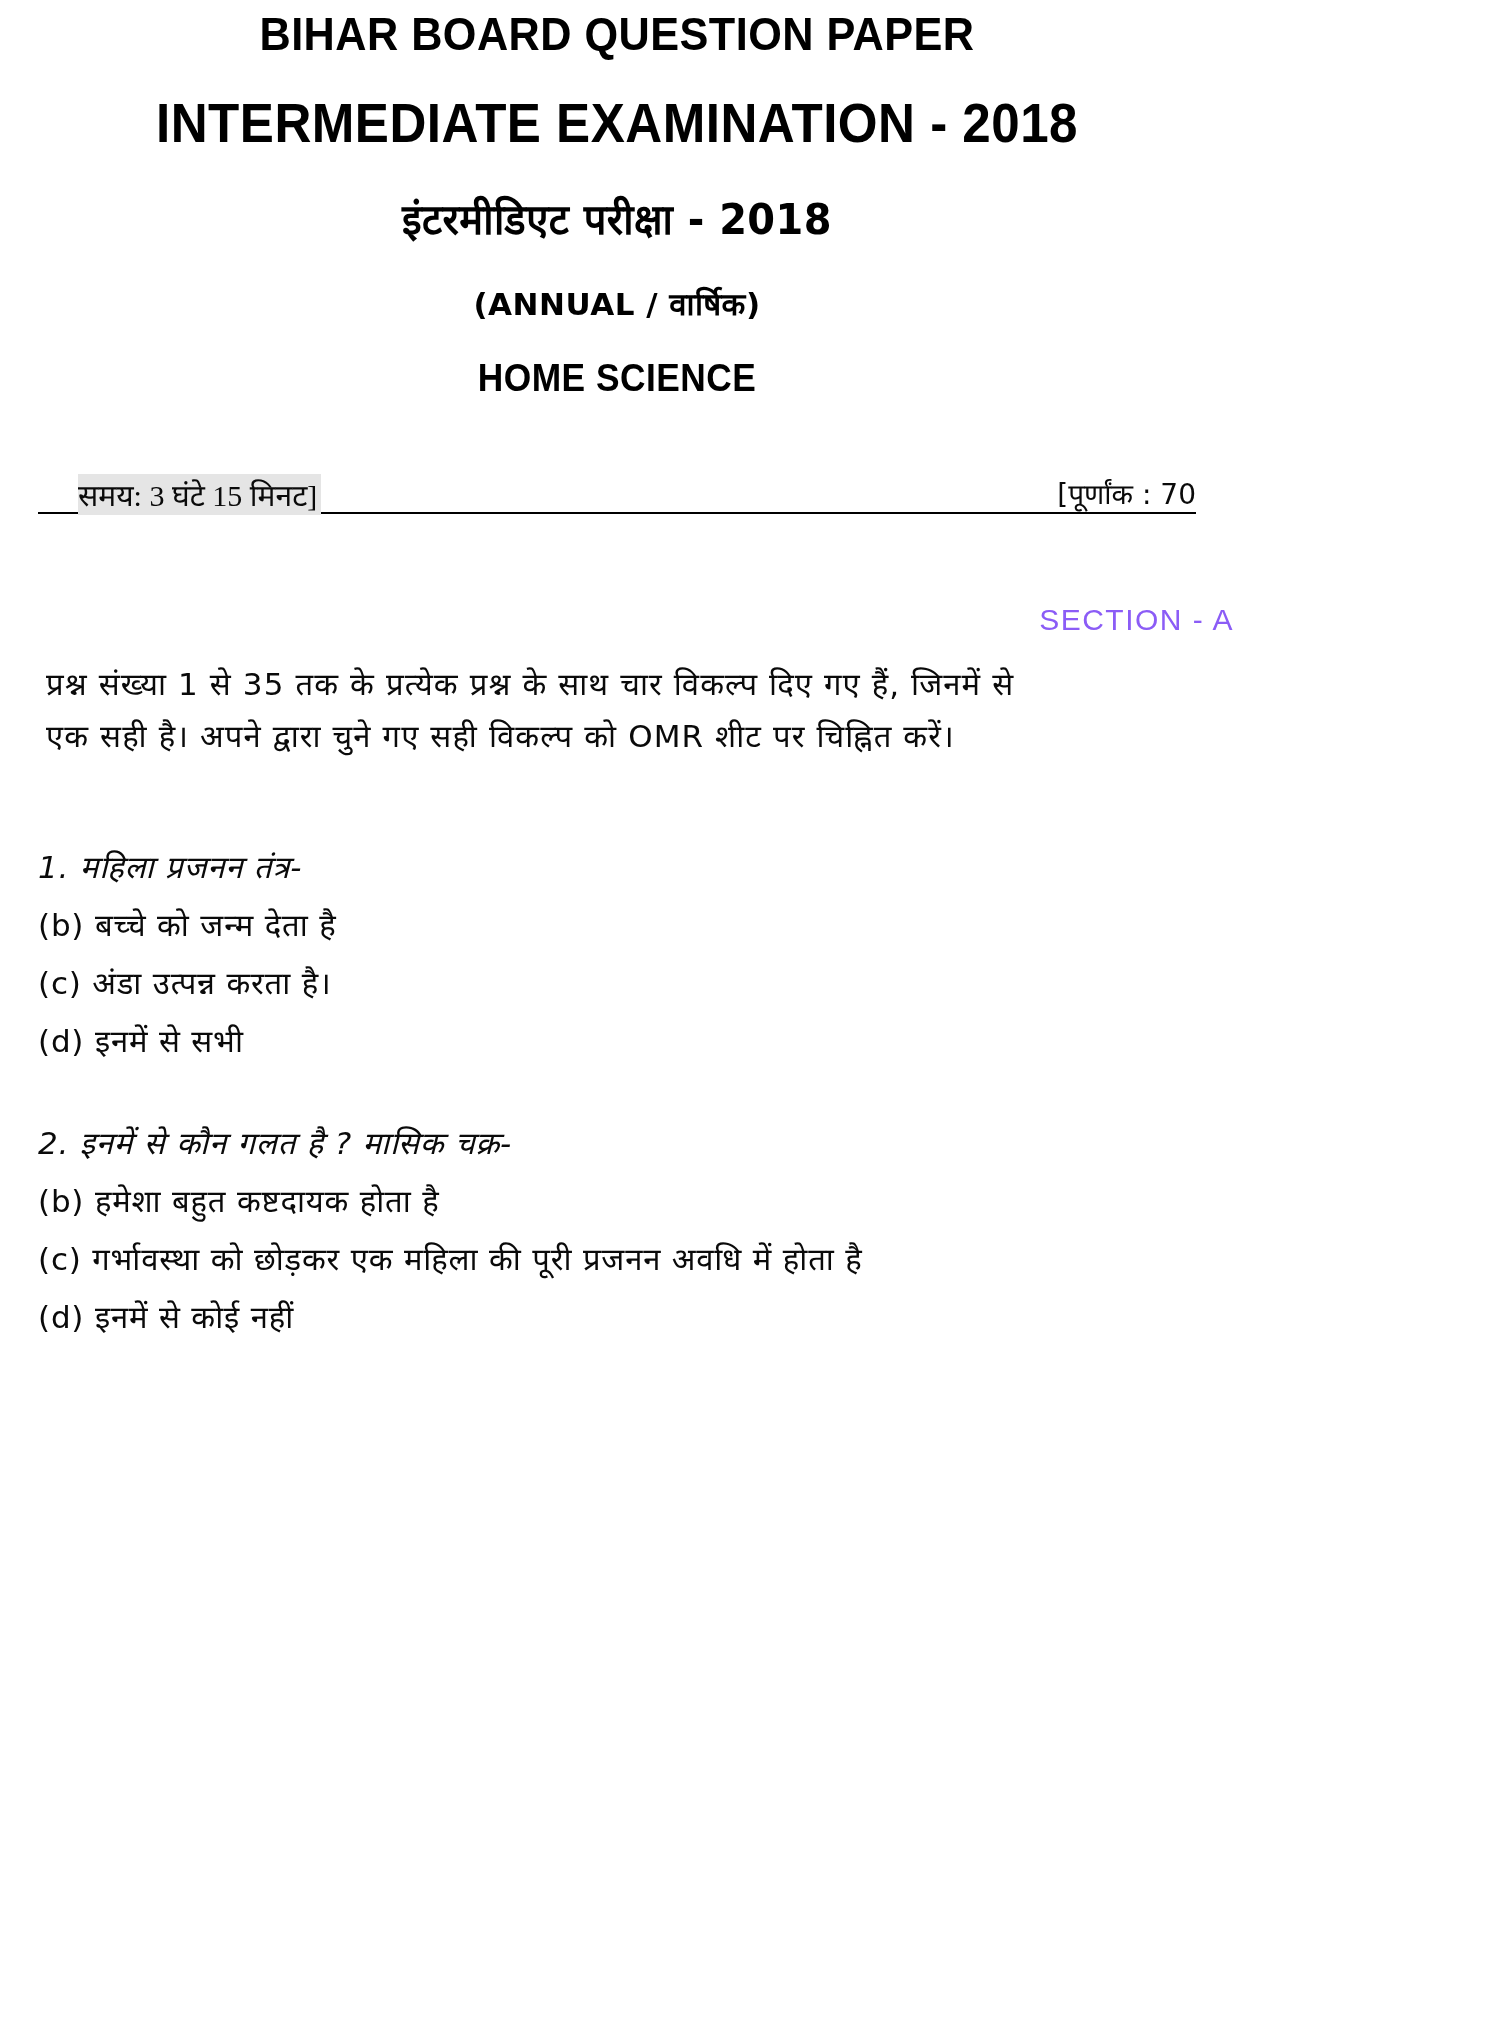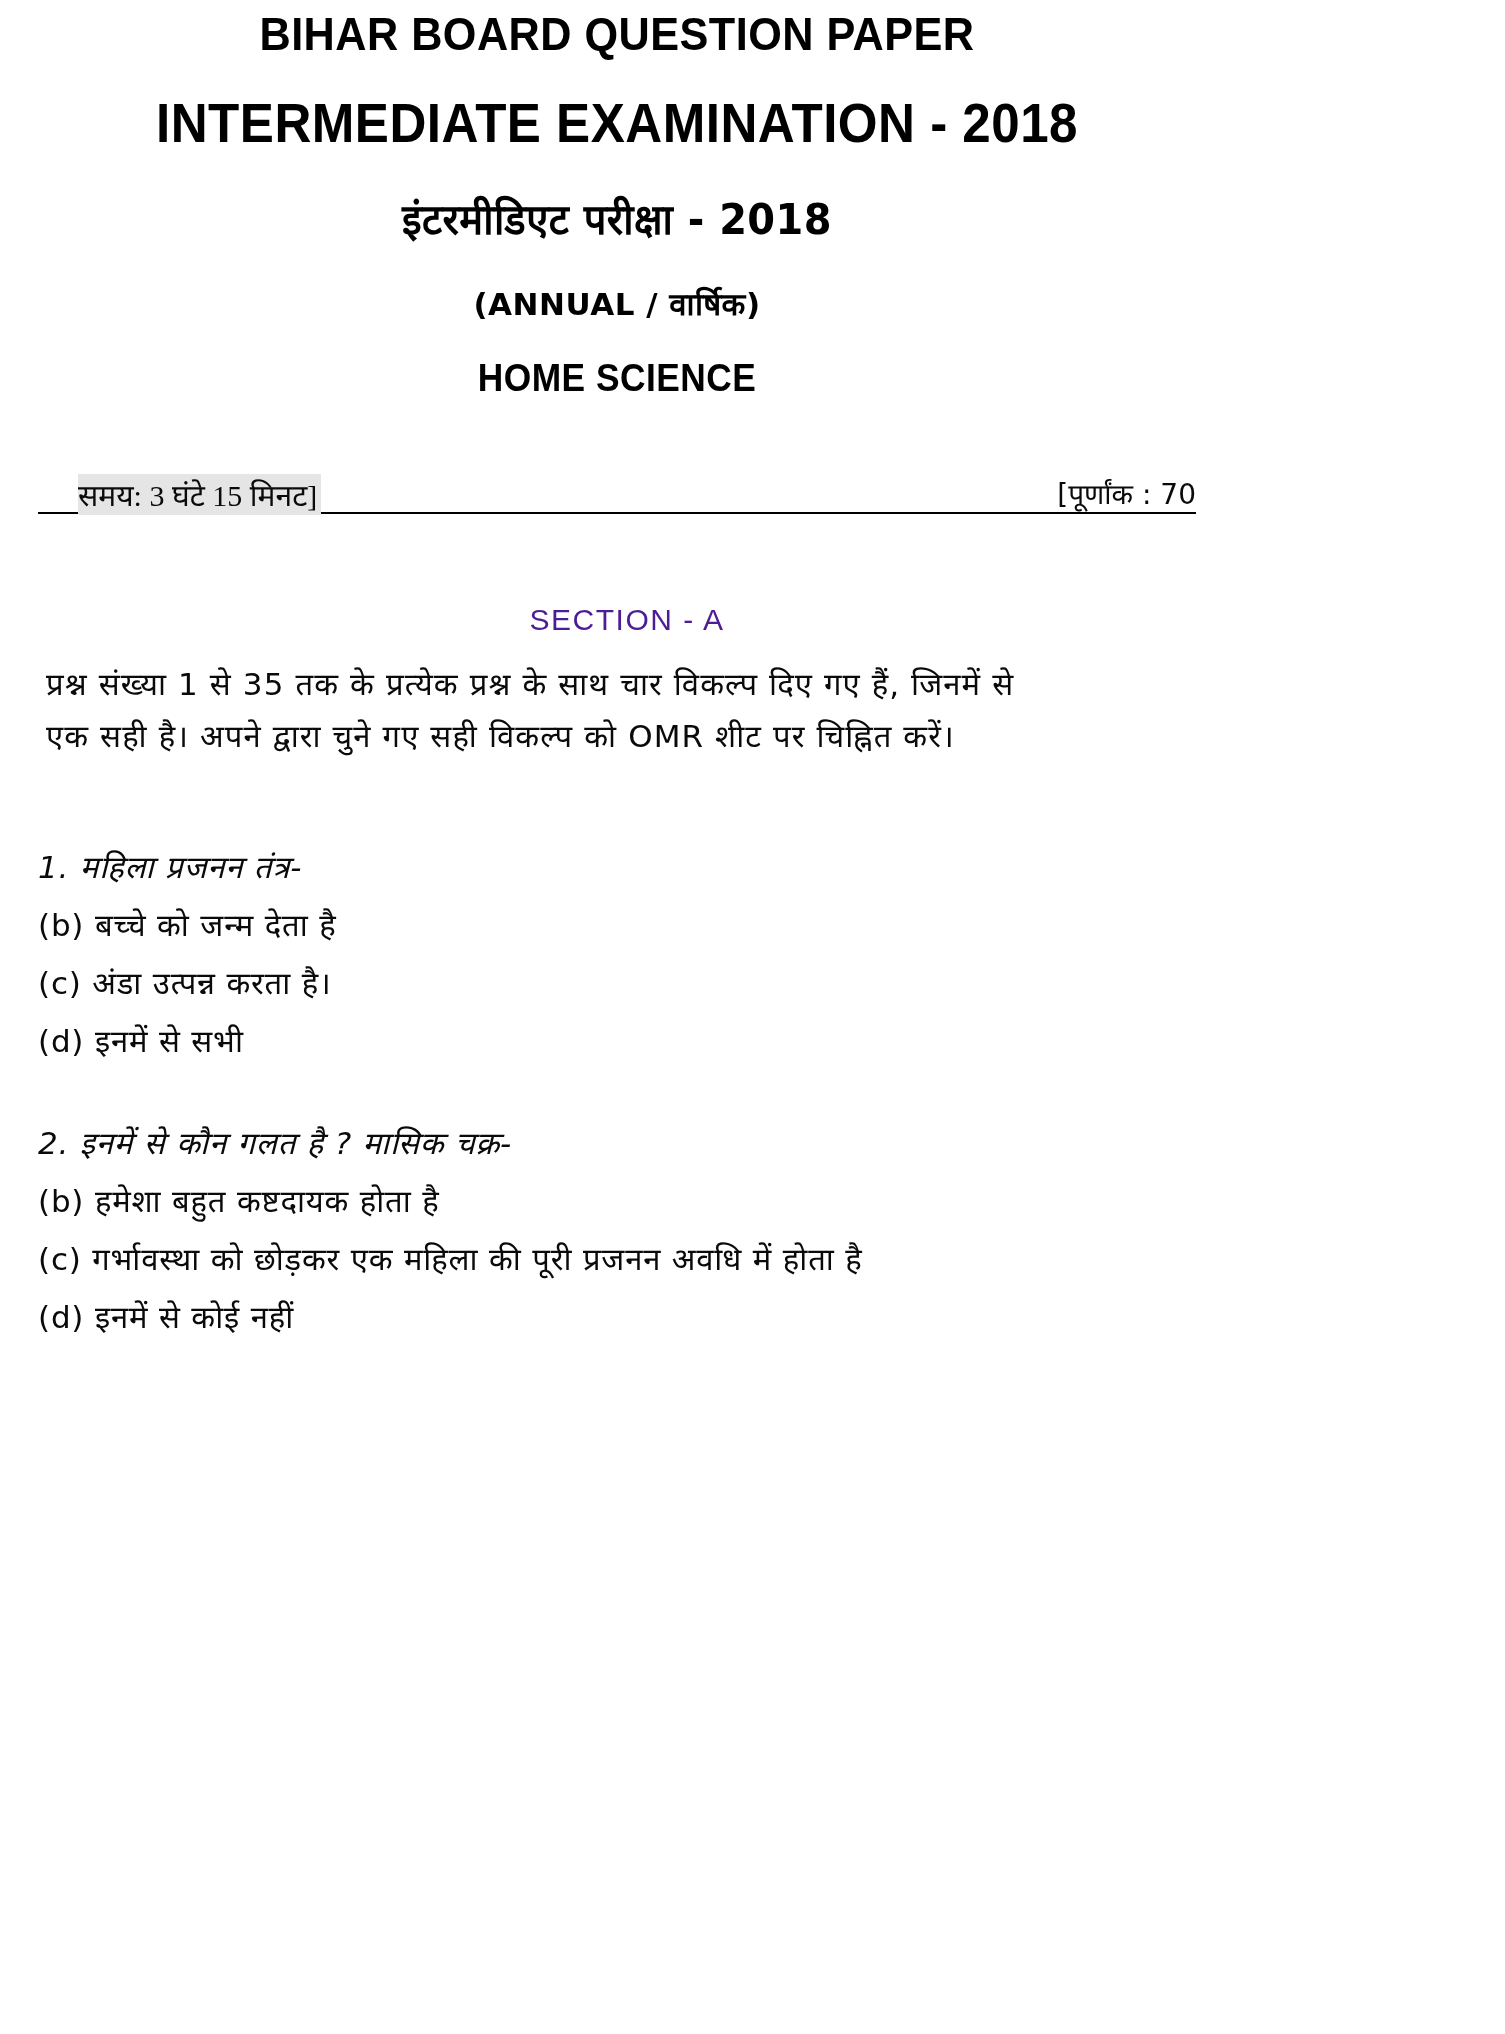--- a/index.html
+++ b/index.html
@@ -113,24 +113,24 @@
     background: #fff;
     padding-left: 4px;
   }
 
   
   .section-head {
     position: absolute;
     top: 603px;
     left: 0;
     right: 0;
-    text-align: center;
+    text-align: right;
     font-size: 30px;
     letter-spacing: 1.5px;
-    color: #4c1d95;
+    color: #8b5cf6;
     padding-left: 20px;
   }
 
   
   .instructions {
     position: absolute;
     top: 658px;
     left: 38px;
     width: 1432px;
     font-size: 31px;

